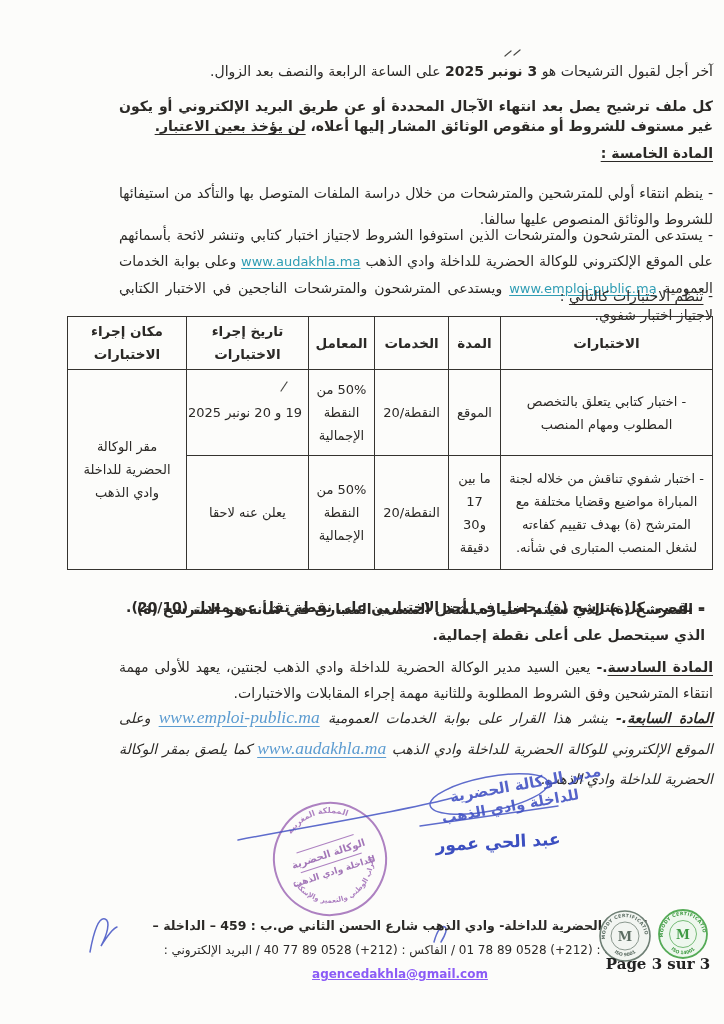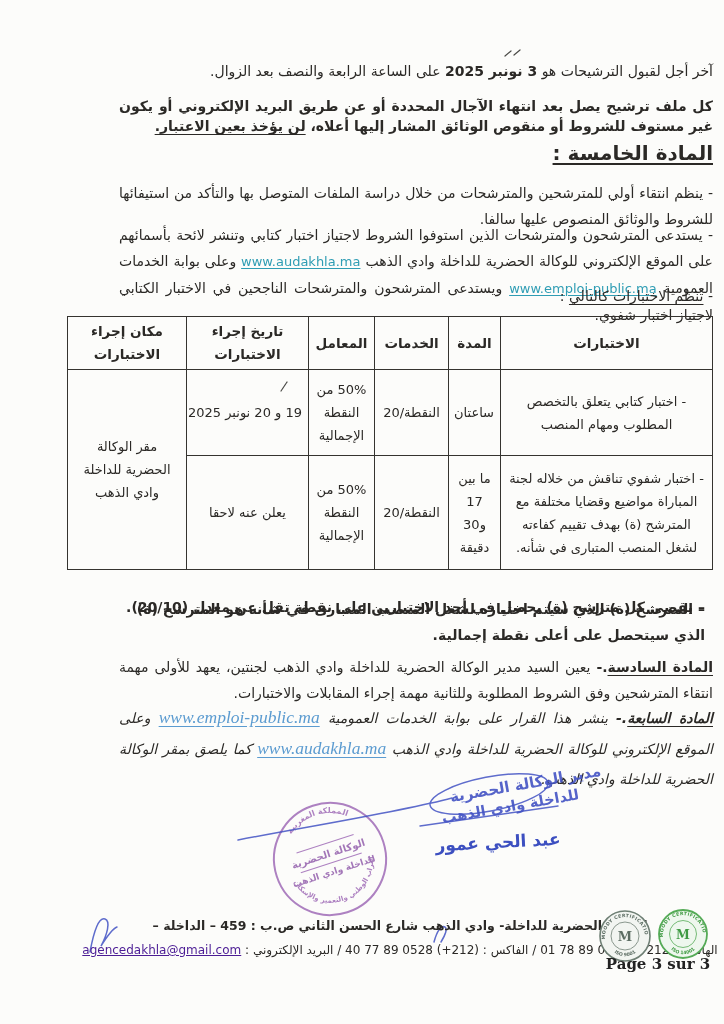--- a/index.html
+++ b/index.html
@@ -48,33 +48,33 @@
   .stamp-l2{left:420px;top:800px;width:160px;letter-spacing:1px;font-size:14.5px;
     transform:rotate(-10deg);opacity:.9;}
   .sig-name{left:428px;top:832px;width:140px;font-size:17px;transform:rotate(-3deg);
     color:#3c4fc0;font-weight:700;text-align:center;}
   .overlay{left:0;top:0;pointer-events:none;}
 
   
   .footer{left:76px;top:914px;width:648px;text-align:center;line-height:24px;}
   .f1{font-size:12.5px;font-weight:600;}
   .f2{font-size:12px;}
-  .email{color:#4c1d95;text-decoration:underline;cursor:pointer;}
+  .email{color:#8b5cf6;text-decoration:underline;cursor:pointer;font-weight:bold;}
   .pagenum{left:598px;top:955px;width:120px;text-align:center;
     font-family:"DejaVu Serif","Liberation Serif",serif;font-size:15px;color:#222;font-weight:600;
     direction:ltr;}
 </style>
 </head>
 <body>
 
 <p class="abs txt p1"><span>آخر أجل لقبول الترشيحات هو </span><span class="bold">3 نونبر 2025</span><span> على الساعة الرابعة والنصف بعد الزوال.</span></p>
 
 <p class="abs txt p2 just"><span>كل ملف ترشيح يصل بعد انتهاء الآجال المحددة أو عن طريق البريد الإلكتروني أو يكون غير مستوف للشروط أو منقوص الوثائق المشار إليها أعلاه، </span><span class="u">لن يؤخذ بعين الاعتبار.</span></p>
 
-<h3 class="abs txt a5t u" style="margin:0;font-size:20px;">المادة الخامسة :</h3>
+<h3 class="abs txt a5t u" style="margin:0;font-size:14px;">المادة الخامسة :</h3>
 
 <p class="abs txt b1 just">- ينظم انتقاء أولي للمترشحين والمترشحات من خلال دراسة الملفات المتوصل بها والتأكد من استيفائها للشروط والوثائق المنصوص عليها سالفا.</p>
 
 <p class="abs txt b2 just"><span>- يستدعى المترشحون والمترشحات الذين استوفوا الشروط لاجتياز اختبار كتابي وتنشر لائحة بأسمائهم على الموقع الإلكتروني للوكالة الحضرية للداخلة وادي الذهب </span><span class="lnk-small" dir="ltr">www.audakhla.ma</span><span> وعلى بوابة الخدمات العمومية </span><span class="lnk-small" dir="ltr">www.emploi-public.ma</span><span> ويستدعى المترشحون والمترشحات الناجحين في الاختبار الكتابي لاجتياز اختبار شفوي.</span></p>
 
 <p class="abs txt b3"><span>- </span><span class="u">تنظم الاختبارات كالتالي</span><span> :</span></p>
 
 <table class="exams">
   <colgroup>
     <col style="width:212px">
@@ -90,21 +90,21 @@
       <th>المدة</th>
       <th>الخدمات</th>
       <th>المعامل</th>
       <th>تاريخ إجراء الاختبارات</th>
       <th>مكان إجراء الاختبارات</th>
     </tr>
   </thead>
   <tbody>
     <tr class="r1">
       <td class="exam">- اختبار كتابي يتعلق بالتخصص المطلوب ومهام المنصب</td>
-      <td>ساعتان</td>
+      <td>الموقع</td>
       <td>النقطة/20</td>
       <td>50% من النقطة الإجمالية</td>
       <td class="nowrapc">19 و 20 نونبر 2025</td>
       <td rowspan="2">مقر الوكالة الحضرية للداخلة وادي الذهب</td>
     </tr>
     <tr class="r2">
       <td class="exam">- اختبار شفوي تناقش من خلاله لجنة المباراة مواضيع وقضايا مختلفة مع المترشح (ة) بهدف تقييم كفاءته لشغل المنصب المتبارى في شأنه.</td>
       <td>ما بين 17 و30 دقيقة</td>
       <td>النقطة/20</td>
       <td>50% من النقطة الإجمالية</td>

